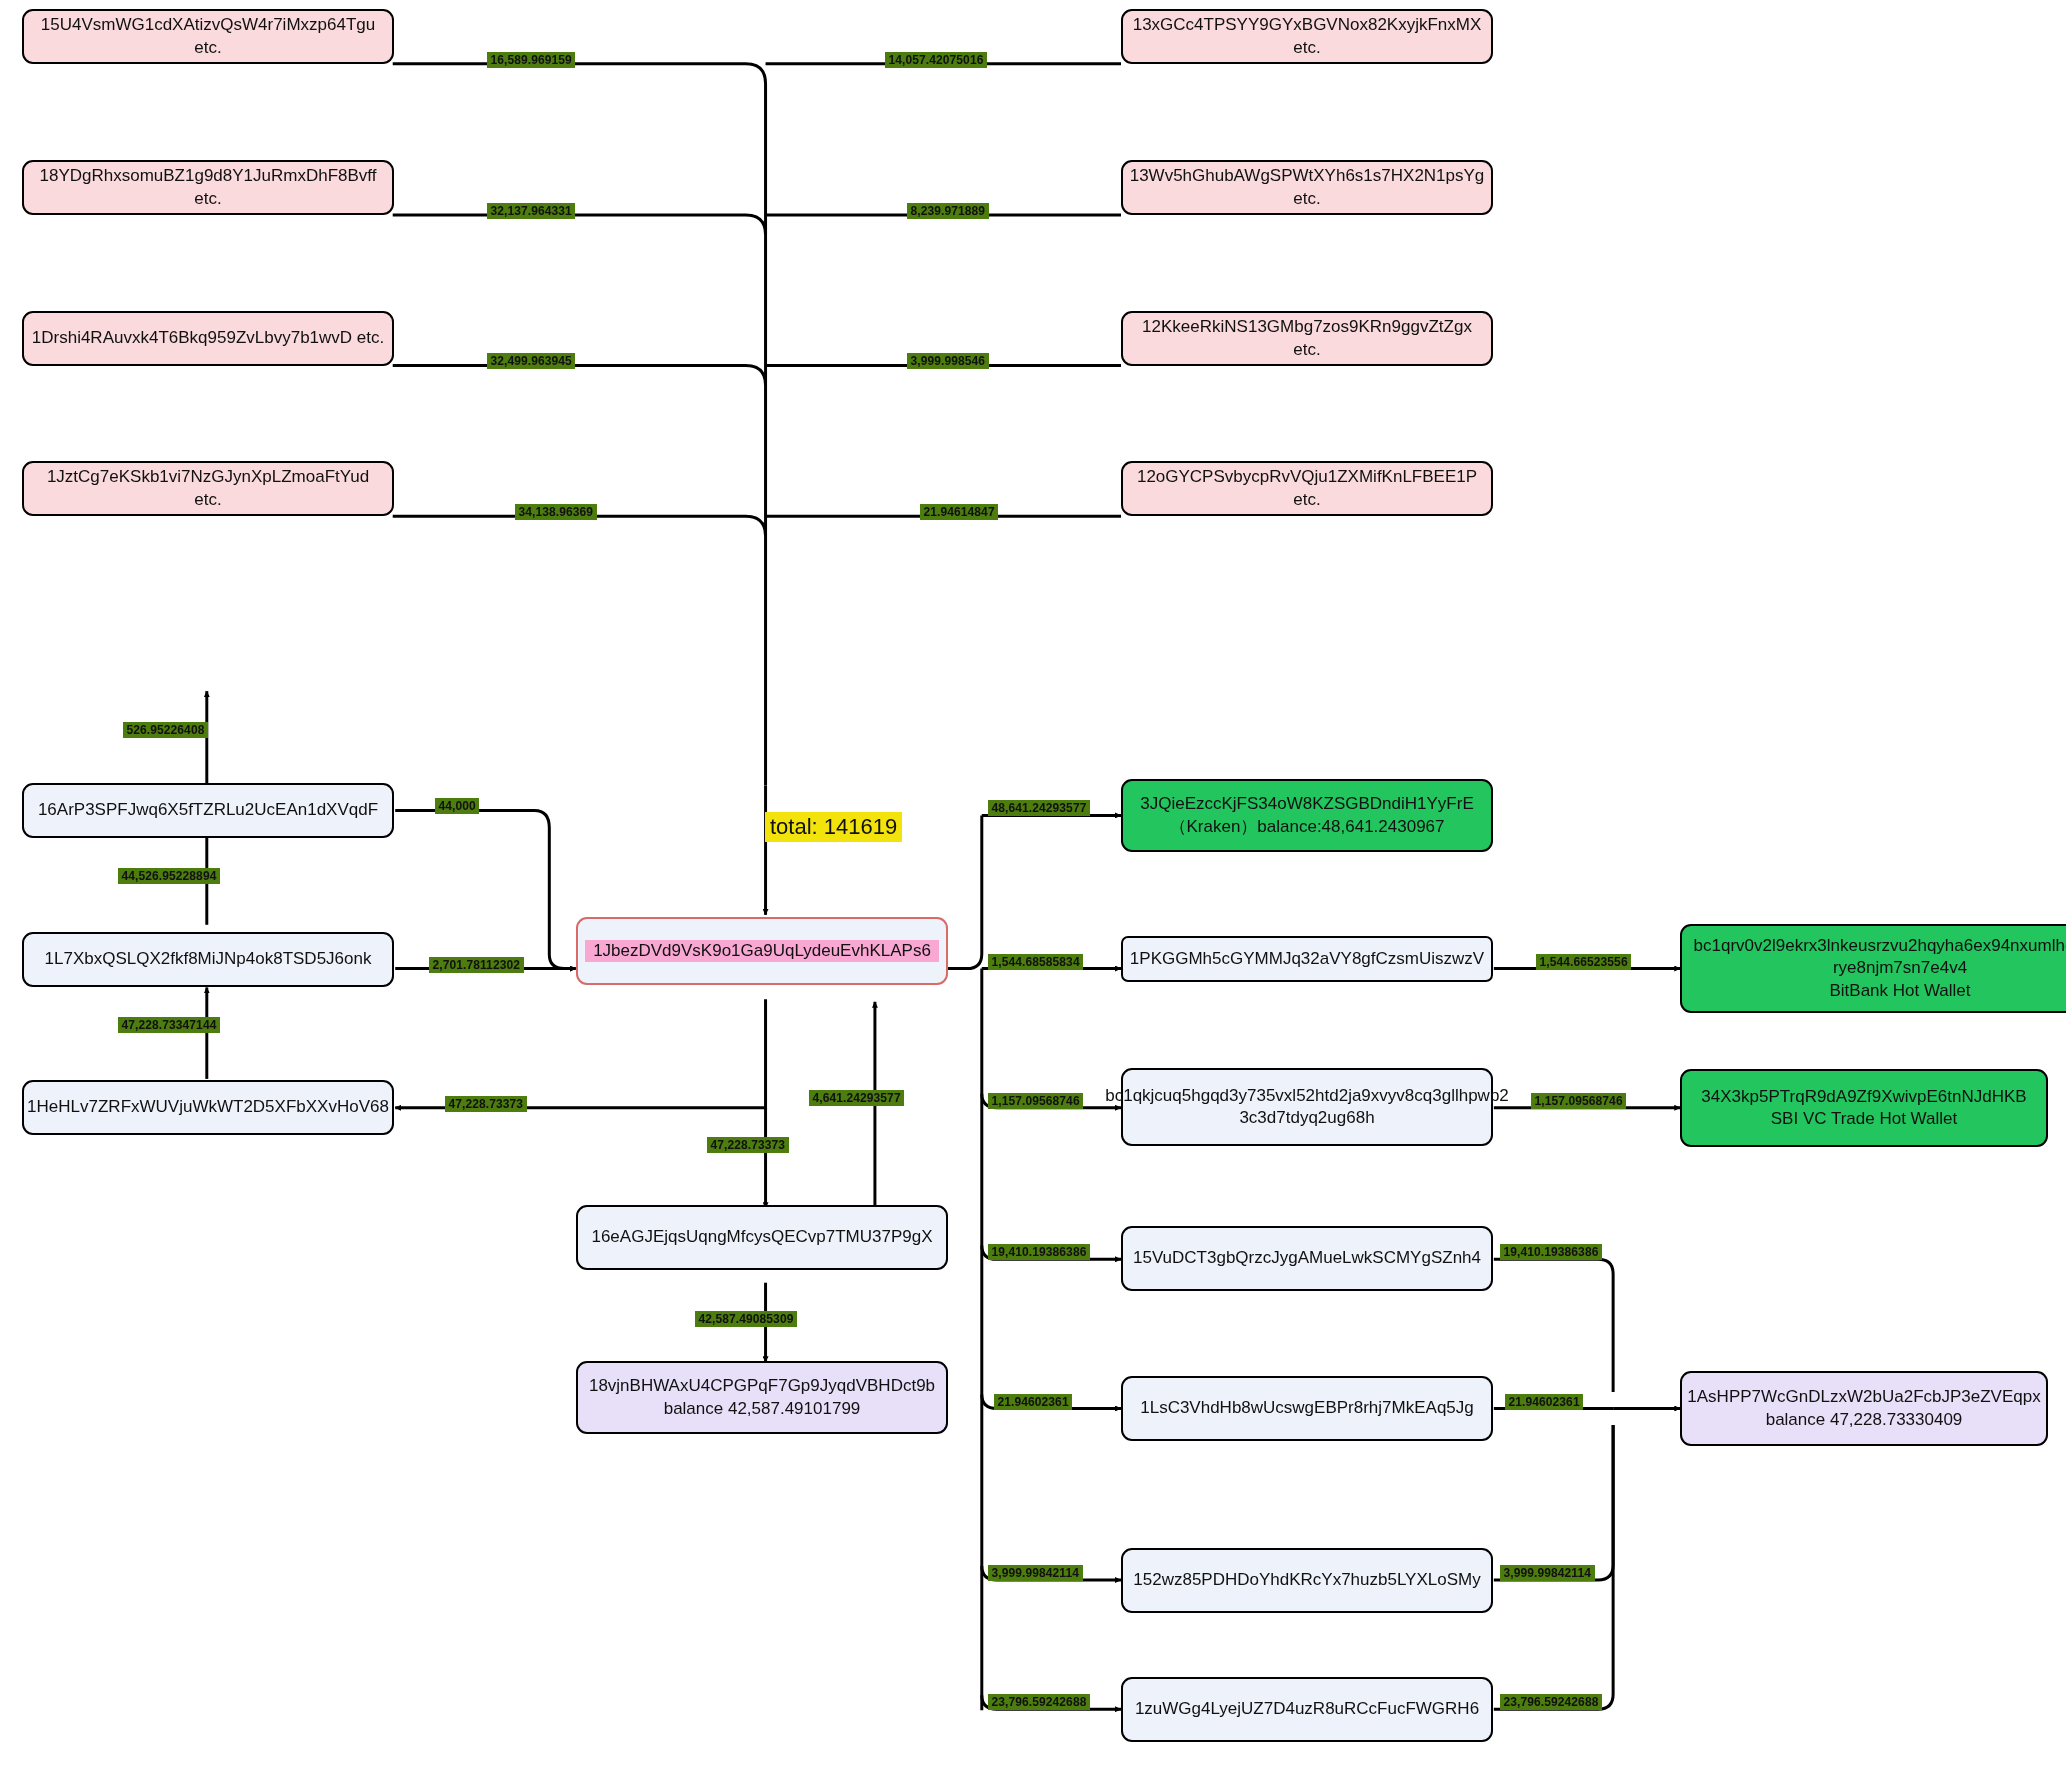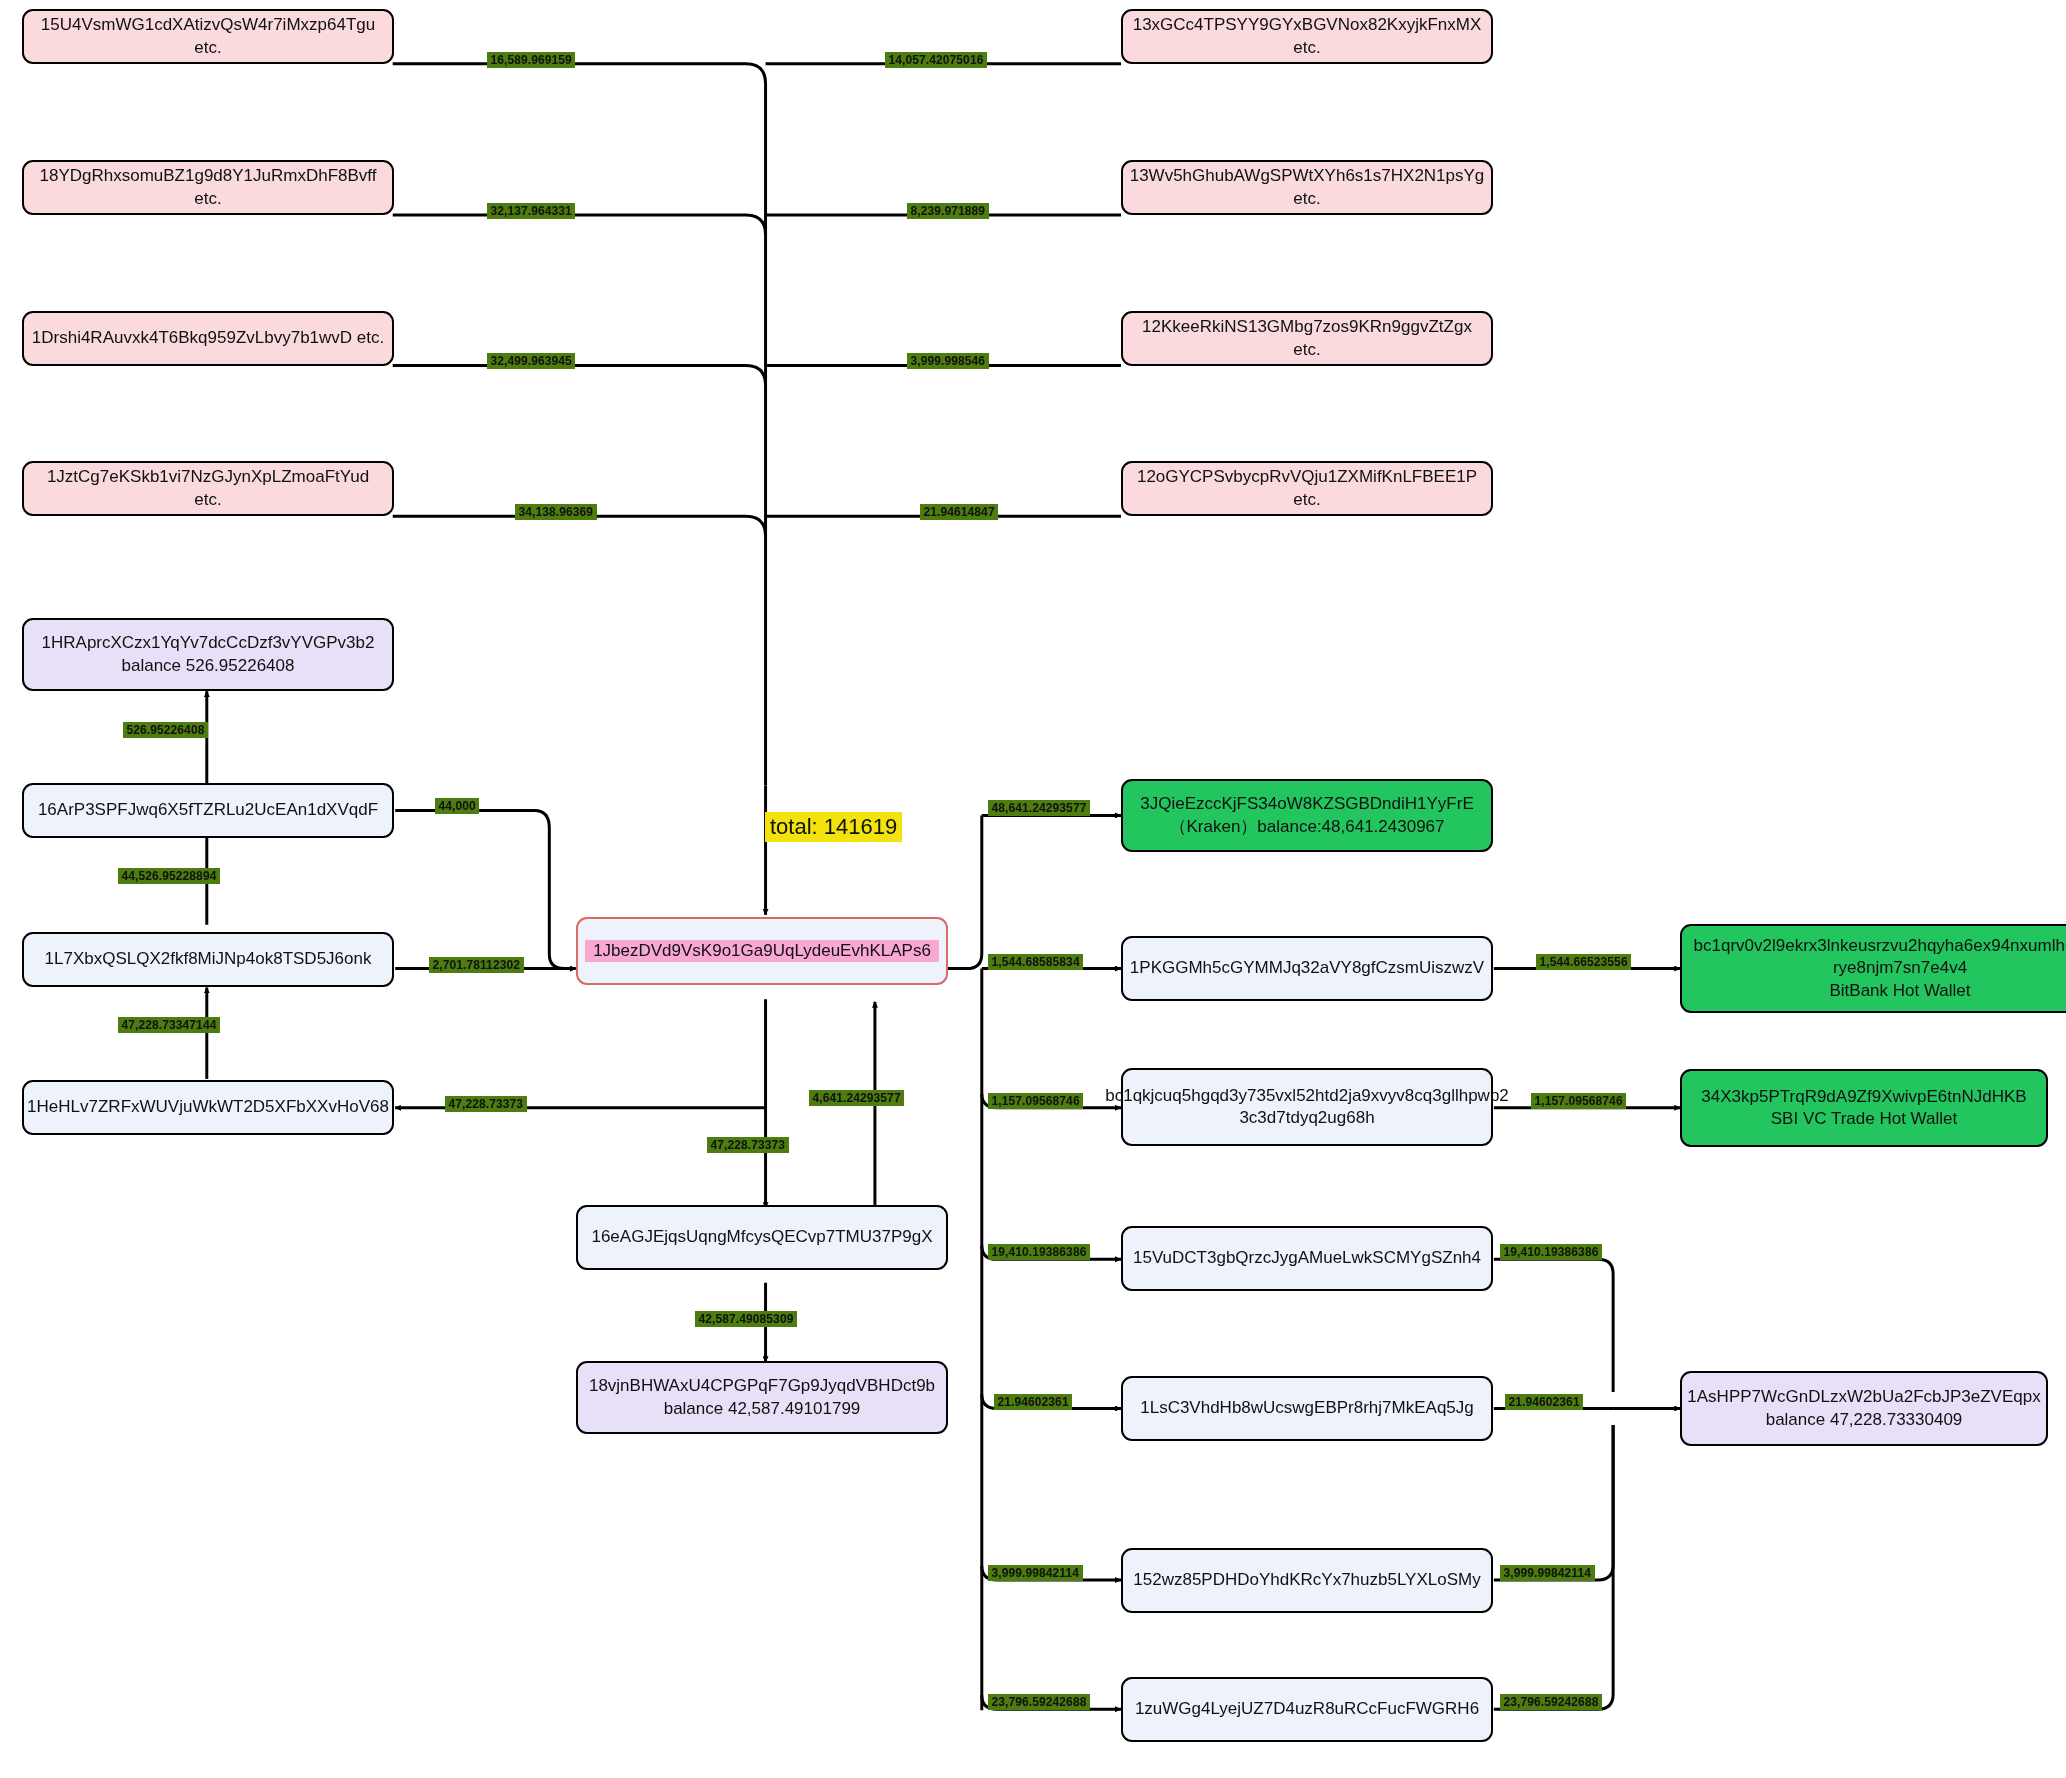--- a/index.html
+++ b/index.html
@@ -121,26 +121,20 @@
     <span class="txt">
         <span class="line">12KkeeRkiNS13GMbg7zos9KRn9ggvZtZgx etc.</span>
       </span>
   </div>
   <div class="node n-pink" style="left:1121px;top:461px;width:372px;height:55px;">
     <span class="txt">
         <span class="line">12oGYCPSvbycpRvVQju1ZXMifKnLFBEE1P etc.</span>
       </span>
   </div>
 
-  <div class="node n-purple" style="left:22px;top:618px;width:372px;height:73px;">
-    <span class="txt">
-      <span class="line">1HRAprcXCzx1YqYv7dcCcDzf3vYVGPv3b2</span>
-      <span class="line">balance 526.95226408</span>
-    </span>
-  </div>
   <div class="node n-blue" style="left:22px;top:783px;width:372px;height:55px;">
     <span class="txt">
         <span class="line">16ArP3SPFJwq6X5fTZRLu2UcEAn1dXVqdF</span>
       </span>
   </div>
   <div class="node n-blue" style="left:22px;top:932px;width:372px;height:55px;">
     <span class="txt">
         <span class="line">1L7XbxQSLQX2fkf8MiJNp4ok8TSD5J6onk</span>
       </span>
   </div>
@@ -167,21 +161,21 @@
       <span class="line">balance 42,587.49101799</span>
     </span>
   </div>
 
   <div class="node n-green" style="left:1121px;top:779px;width:372px;height:73px;">
     <span class="txt">
       <span class="line">3JQieEzccKjFS34oW8KZSGBDndiH1YyFrE</span>
       <span class="line">（Kraken）balance:48,641.2430967</span>
     </span>
   </div>
-  <div class="node n-blue" style="left:1121px;top:936px;width:372px;height:65px;">
+  <div class="node n-blue" style="left:1121px;top:936px;width:372px;height:46px;border-radius:7px;">
     <span class="txt">
         <span class="line">1PKGGMh5cGYMMJq32aVY8gfCzsmUiszwzV</span>
       </span>
   </div>
   <div class="node n-blue" style="left:1121px;top:1068px;width:372px;height:78px;">
     <span class="txt">
       <span class="line">bc1qkjcuq5hgqd3y735vxl52htd2ja9xvyv8cq3gllhpwp2</span>
       <span class="line">3c3d7tdyq2ug68h</span>
     </span>
   </div>

